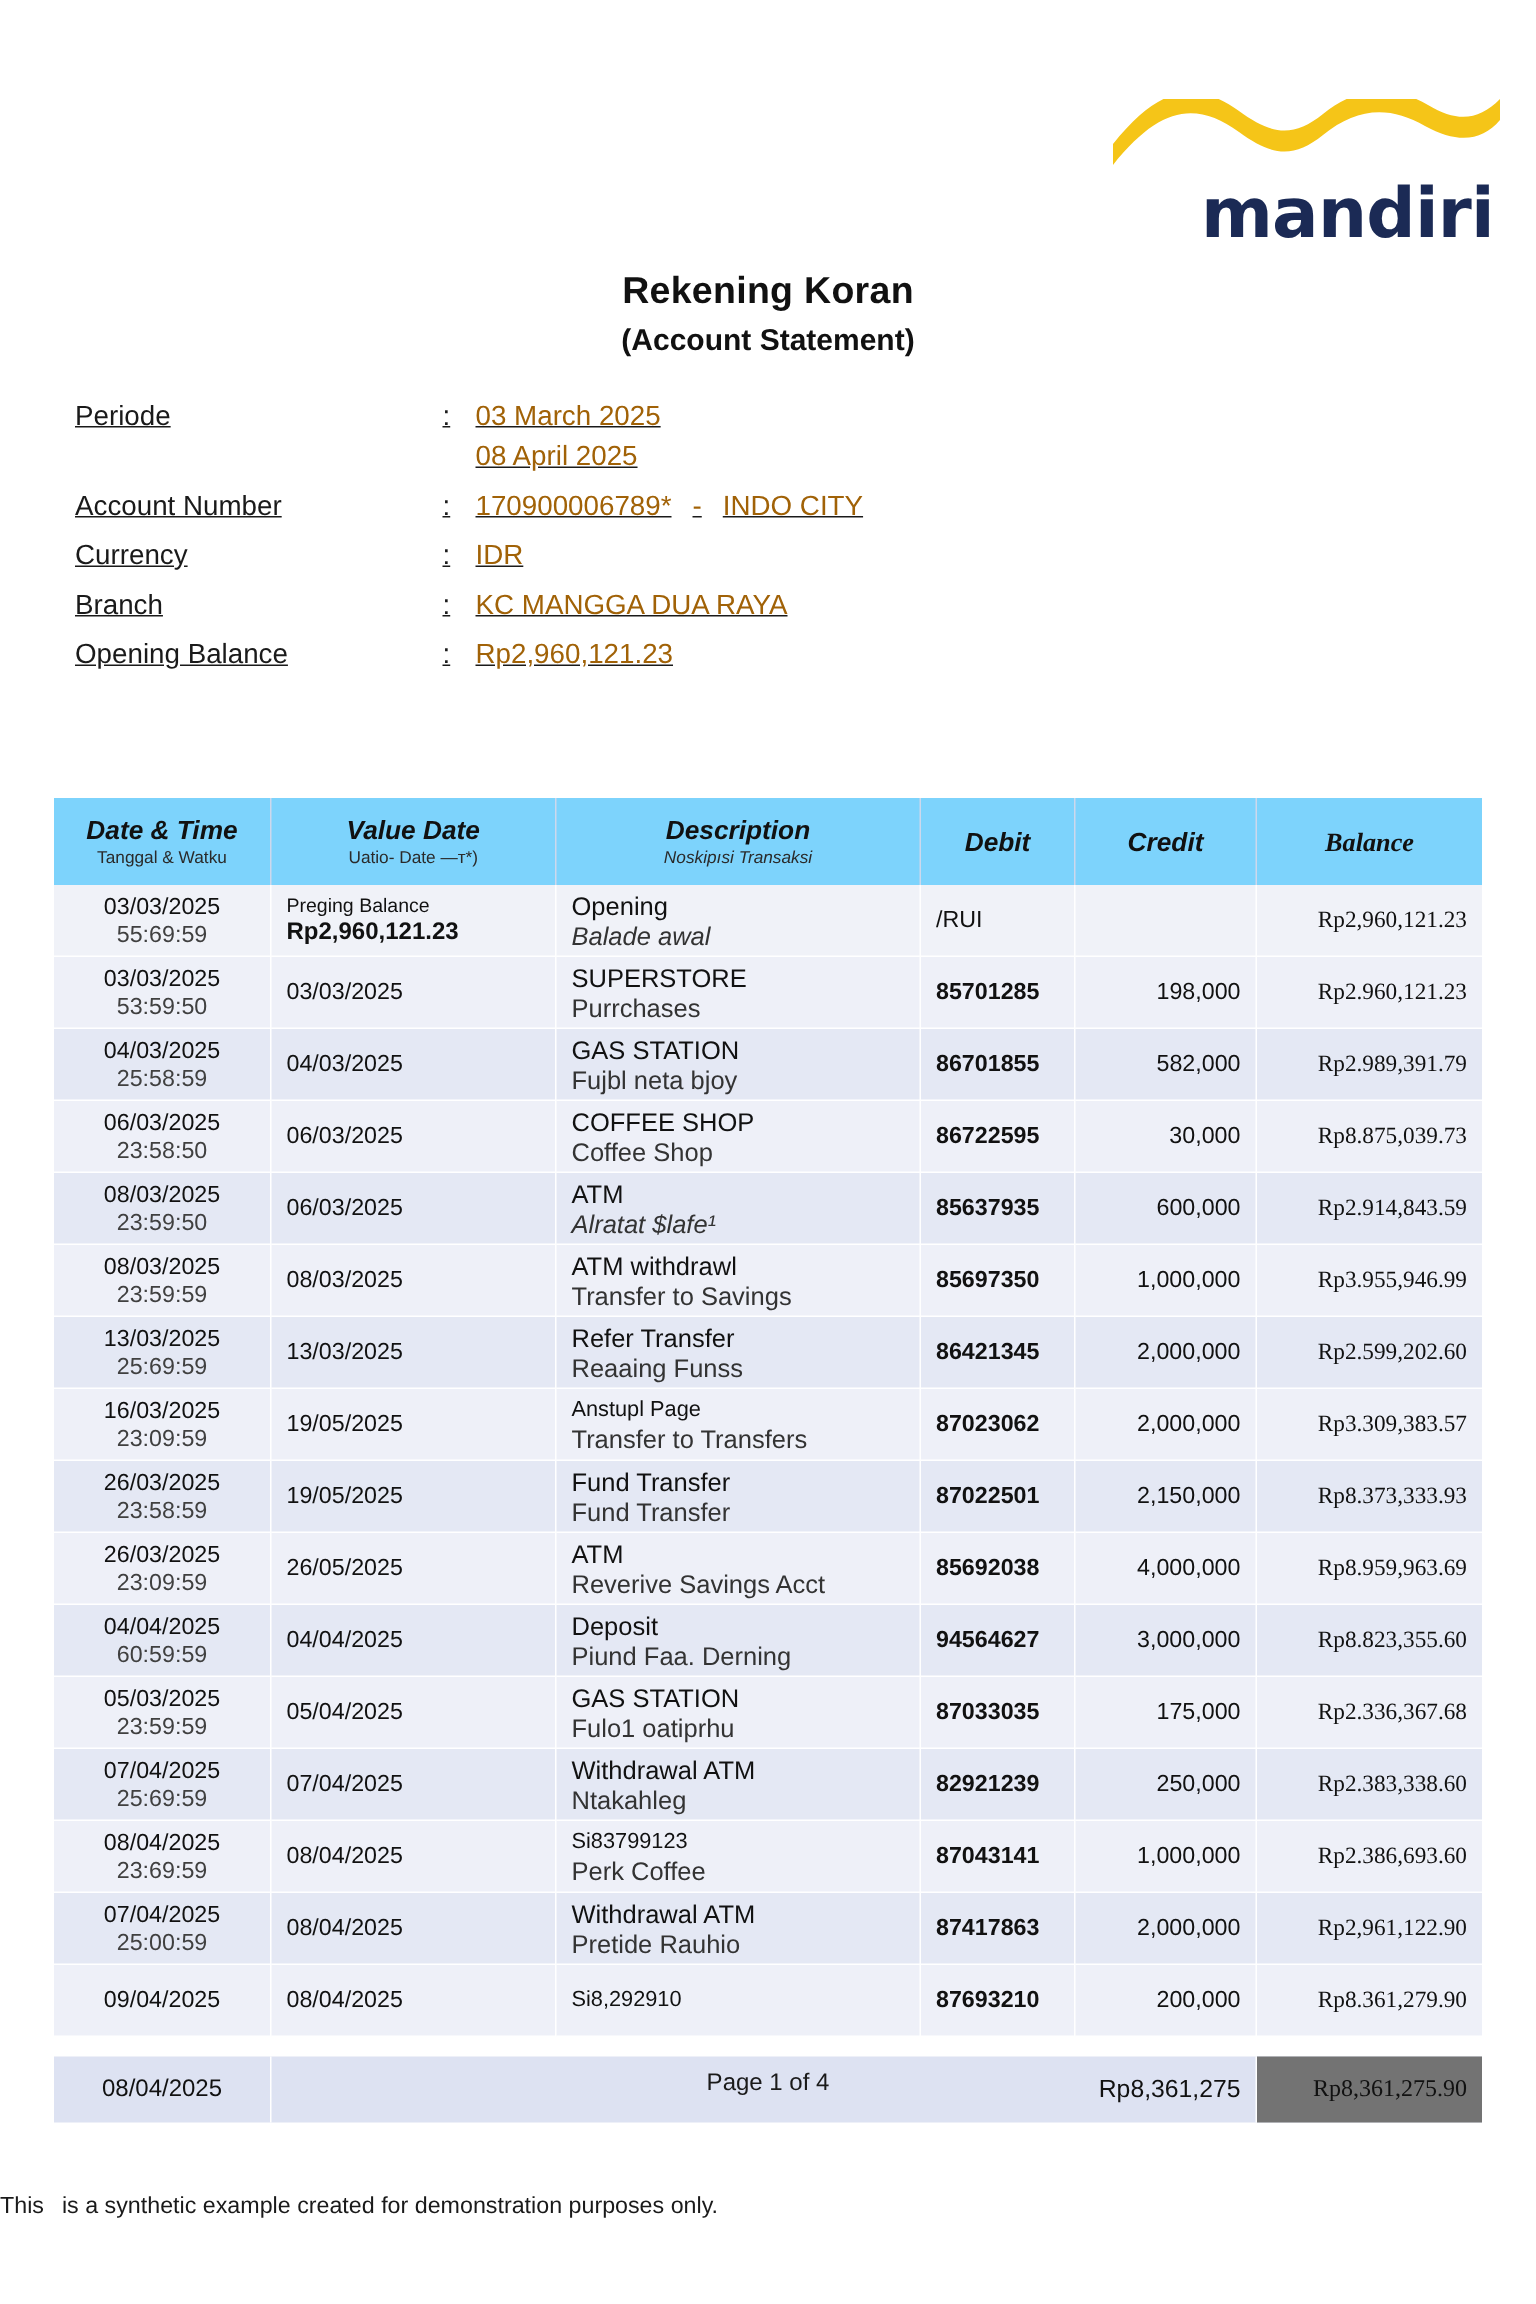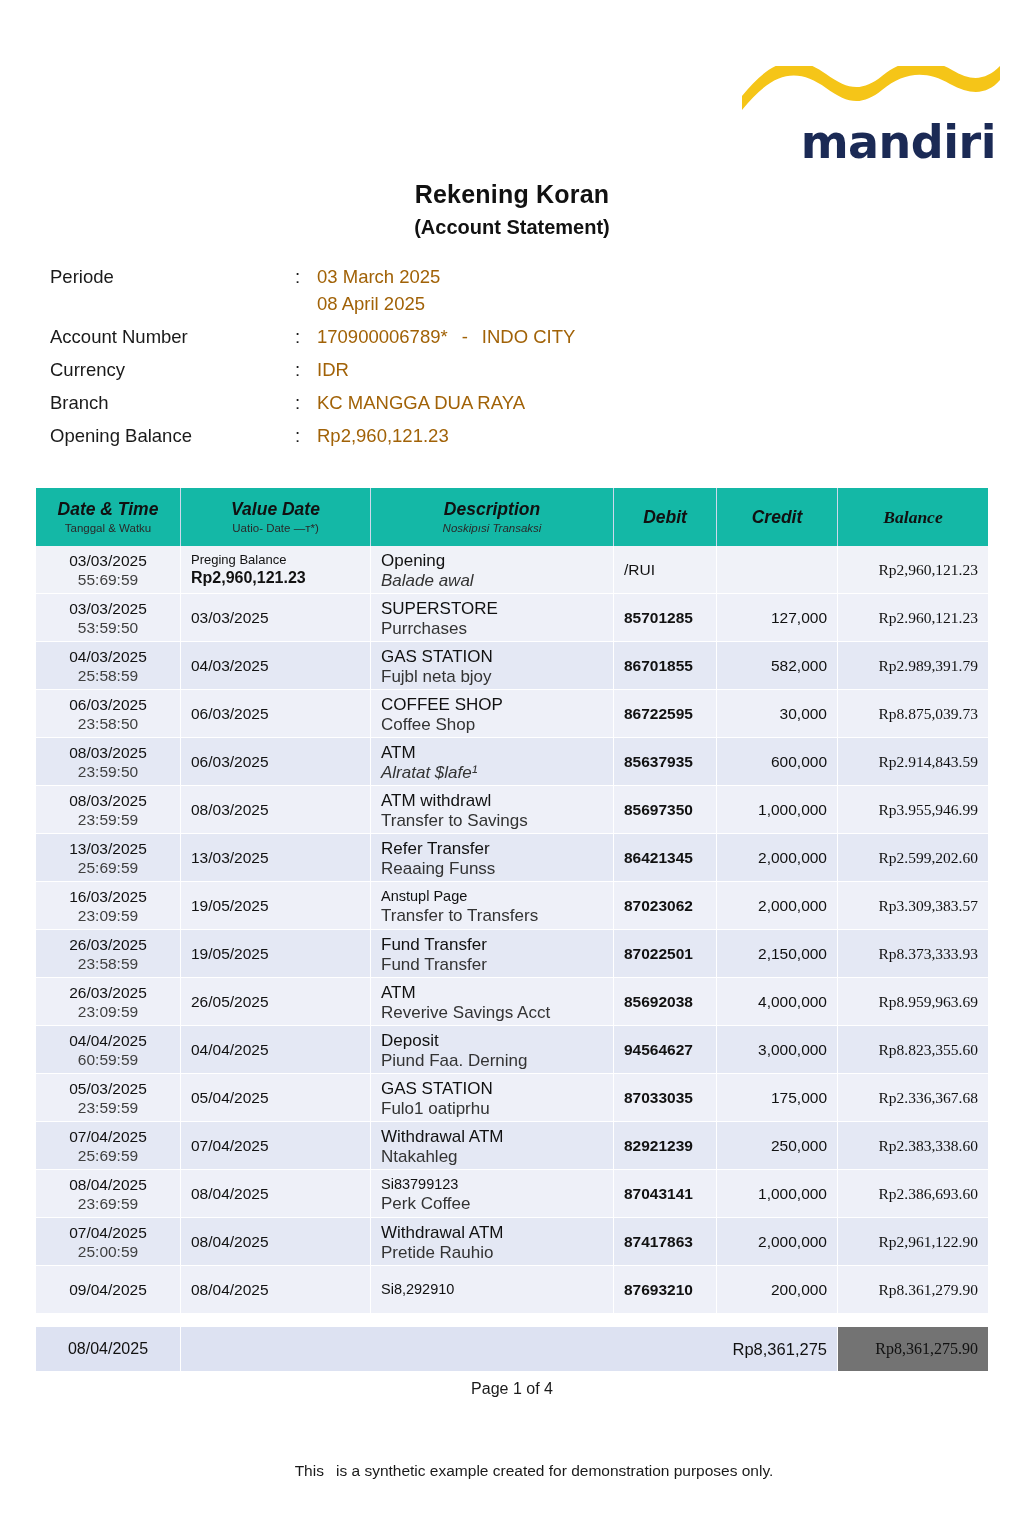--- a/index.html
+++ b/index.html
@@ -24,41 +24,41 @@
     color: #1b2a55; letter-spacing: -0.5px;
     text-align: right; line-height: 48px; padding-right: 6px;
   }
 
   
   .titles { position: absolute; top: 180px; left: 0; width: 1024px; text-align: center; }
   .title-main { font-size: 25px; font-weight: 700; letter-spacing: 0.2px; color:#111; }
   .title-sub  { font-size: 20px; font-weight: 700; margin-top: 7px; color:#111; }
 
   
-  .meta { position: absolute; top: 266px; left: 50px; width: 700px; }
+  .meta { position: absolute; top: 266px; left: 50px; width: 700px; text-decoration: underline; }
   .meta-row { display: flex; align-items: baseline; margin-bottom: 11px; font-size: 18.5px; }
   .meta-row.tight { margin-bottom: 5px; }
   .meta-label { width: 245px; flex: 0 0 245px; color: #1a1a1a; }
   .meta-colon { width: 22px; flex: 0 0 22px; }
   .meta-value { flex: 1 1 auto; color: #a16207; }
   .meta-value .gap { display:inline-block; width: 14px; }
 
   
   .table { position: absolute; top: 488px; left: 36px; width: 952px; }
   .trow { display: flex; width: 952px; }
 
   .c-date    { width: 145px; flex: 0 0 145px; }
   .c-value   { width: 190px; flex: 0 0 190px; }
   .c-desc    { width: 243px; flex: 0 0 243px; }
   .c-debit   { width: 103px; flex: 0 0 103px; }
   .c-credit  { width: 121px; flex: 0 0 121px; }
   .c-balance { width: 150px; flex: 0 0 150px; font-family: Liberation Serif, serif; }
 
   
-  .thead { background: #14b8a6; height: 58px; }
+  .thead { background: #7dd3fc; height: 58px; margin-top: 44px; }
   .thead .cell {
     display: flex; flex-direction: column; align-items: center; justify-content: center;
     height: 58px; border-right: 1px solid #cdd8ec; padding: 0 4px;
   }
   .thead .cell:last-child { border-right: none; }
   .th-main { font-style: italic; font-weight: 700; font-size: 17.5px; color: #111; line-height: 19px; }
   .th-sub  { font-size: 11.5px; color: #2a2a2a; line-height: 14px; margin-top: 2px; }
   .th-sub.it { font-style: italic; }
 
   
@@ -101,21 +101,21 @@
   }
   .ttotal .cell:last-child { border-right: none; background: #737373; }
   .tot-date { font-size: 16px; width: 100%; text-align: center; color:#111; }
   .tot-mid  { font-size: 16.5px; width: 100%; text-align: right; color:#111; }
   .tot-bal  { font-size: 16px; width: 100%; text-align: right; color:#111; }
 
   
   .page-num { position: absolute; top: 1380px; left: 0; width: 1024px;
               text-align: center; font-size: 16px; color: #1a1a1a; }
   .disclaimer { position: absolute; top: 1462px; left: 0; width: 1024px;
-                text-align: center; font-size: 15.5px; color: #1a1a1a; padding-left: 44px; }
+                text-align: left; font-size: 15.5px; color: #1a1a1a; }
   .disclaimer .sp { display:inline-block; width: 12px; }
 </style>
 </head>
 <body>
 
 <div class="page">
 
   <div class="logo-wrap">
     <svg class="logo-wave" viewBox="0 0 262 52">
       <path d="M2,44 C34,4 58,2 86,22 C108,38 122,40 142,24 C164,6 186,4 210,18 C232,30 248,28 260,14 L260,0 C246,14 232,16 212,4 C188,-10 164,-8 142,10 C122,26 108,24 86,8 C58,-12 34,-10 2,30 Z" fill="#f5c518"></path>
@@ -222,21 +222,21 @@
             <div class="vd-1">03/03/2025</div>
           </div>
           <div class="cell c-desc">
             <div class="ds-1">SUPERSTORE</div>
             <div class="ds-2">Purrchases</div>
           </div>
           <div class="cell c-debit">
             <div class="num-debit">85701285</div>
           </div>
           <div class="cell c-credit">
-            <div class="num-credit">127,000</div>
+            <div class="num-credit">198,000</div>
           </div>
           <div class="cell c-balance">
             <div class="num-balance">Rp2.960,121.23</div>
           </div>
         </div>
         <div class="trow even">
           <div class="cell c-date">
             <div class="dt-1">04/03/2025</div>
             <div class="dt-2">25:58:59</div>
           </div>

